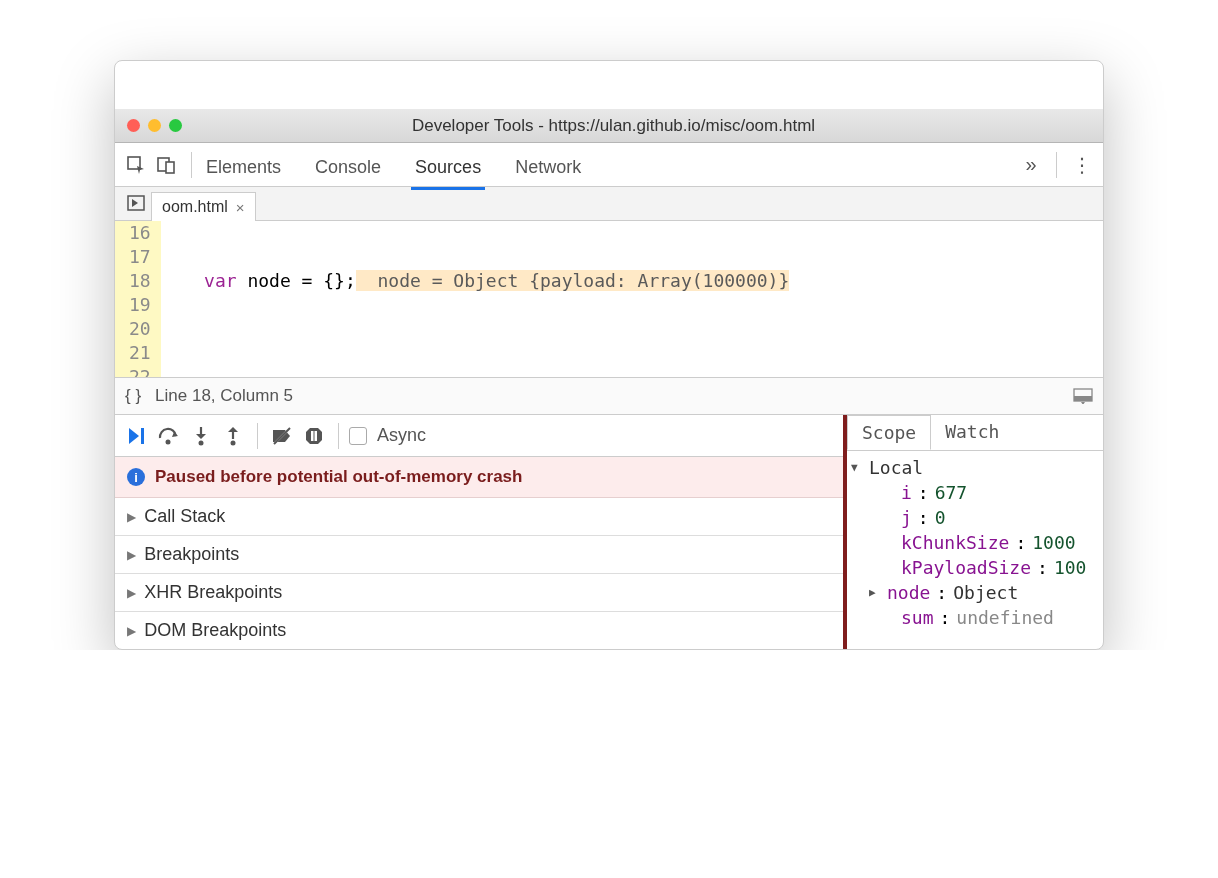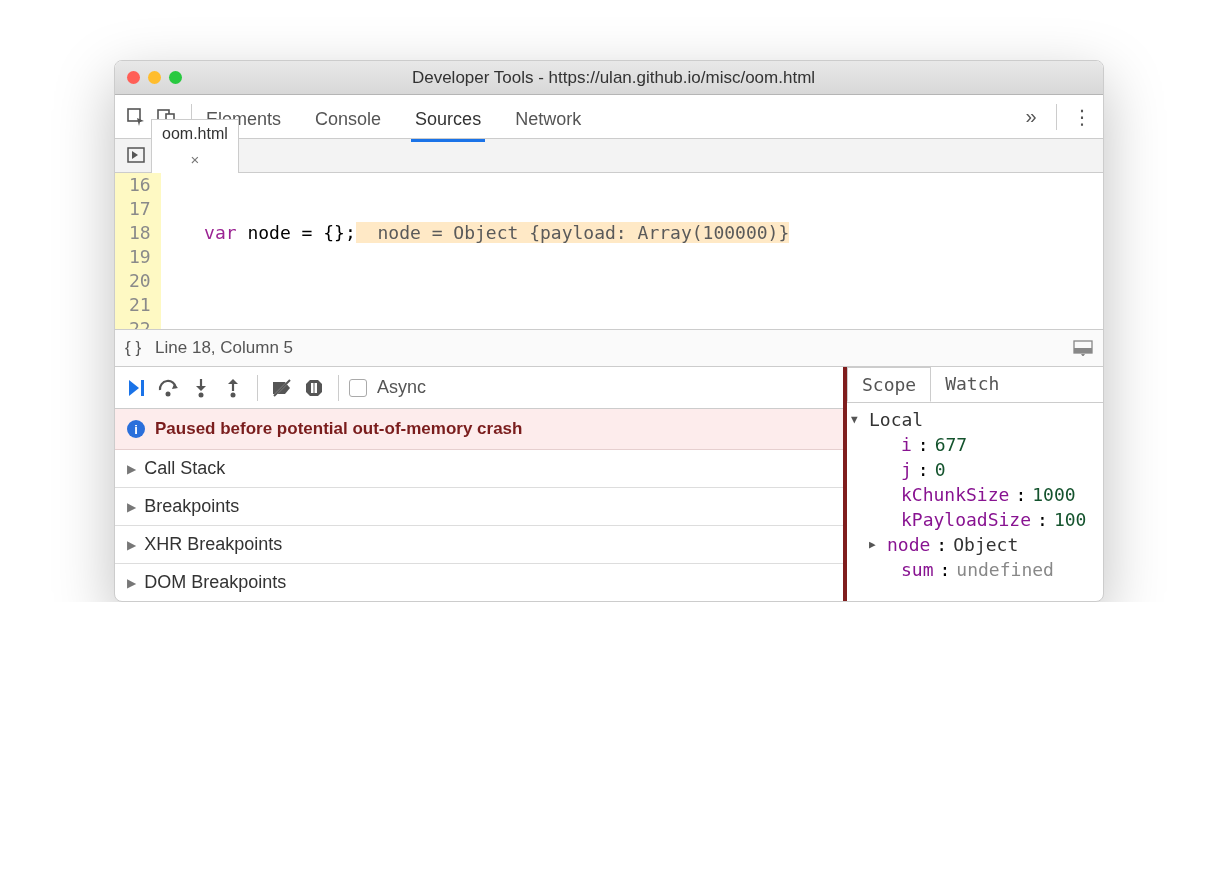--- a/index.html
+++ b/index.html
@@ -19,20 +19,21 @@
     background: #fff;
     border: 1px solid #ccc;
   }
   .titlebar {
     height: 34px;
     background: linear-gradient(#e8e8e8, #d8d8d8);
     display: flex;
     align-items: center;
     padding: 0 12px;
     border-bottom: 1px solid #b5b5b5;
+    margin-top: 48px;
   }
   .traffic { display: flex; gap: 8px; margin-right: 14px; }
   .dot { width: 13px; height: 13px; border-radius: 50%; }
   .dot.red { background:#ff5f57; }
   .dot.yellow { background:#ffbd2e; }
   .dot.green { background:#28c940; }
   .title {
     flex:1; text-align:center;
     font-size: 17px; color:#333;
     margin-left: -60px;
@@ -57,21 +58,21 @@
     height:34px; display:flex; align-items:flex-end;
     border-bottom:1px solid #ccc;
     background:#f3f3f3;
     padding-left:6px;
   }
   .navicon { width:30px; display:flex; align-items:center; justify-content:center; height:34px; color:#555;}
   .filetab {
     background:#fff; border:1px solid #ccc; border-bottom:none;
     padding:5px 10px; font-size:16px; color:#333;
     display:flex; align-items:center; gap:8px;
-    position:relative; top:1px;flex-direction:column;
+    position:relative; top:1px;
   }
   .filetab .close { color:#777; font-size:15px; }
   .editor {
     display:flex; font-family: Menlo, Consolas, monospace;
     font-size:18px; line-height:24px; height:156px; overflow:hidden; background:#fff;
   }
   .gutter { background:#fef9c3; color:#8a8a8a; text-align:right; padding:0 10px 0 14px; user-select:none;}
   .codecol { flex:1; white-space:pre; position:relative;}
   .line { height:24px; }
   .hl-inline { background:#ffe9c6; color:#5a5a5a;text-align:right;}

